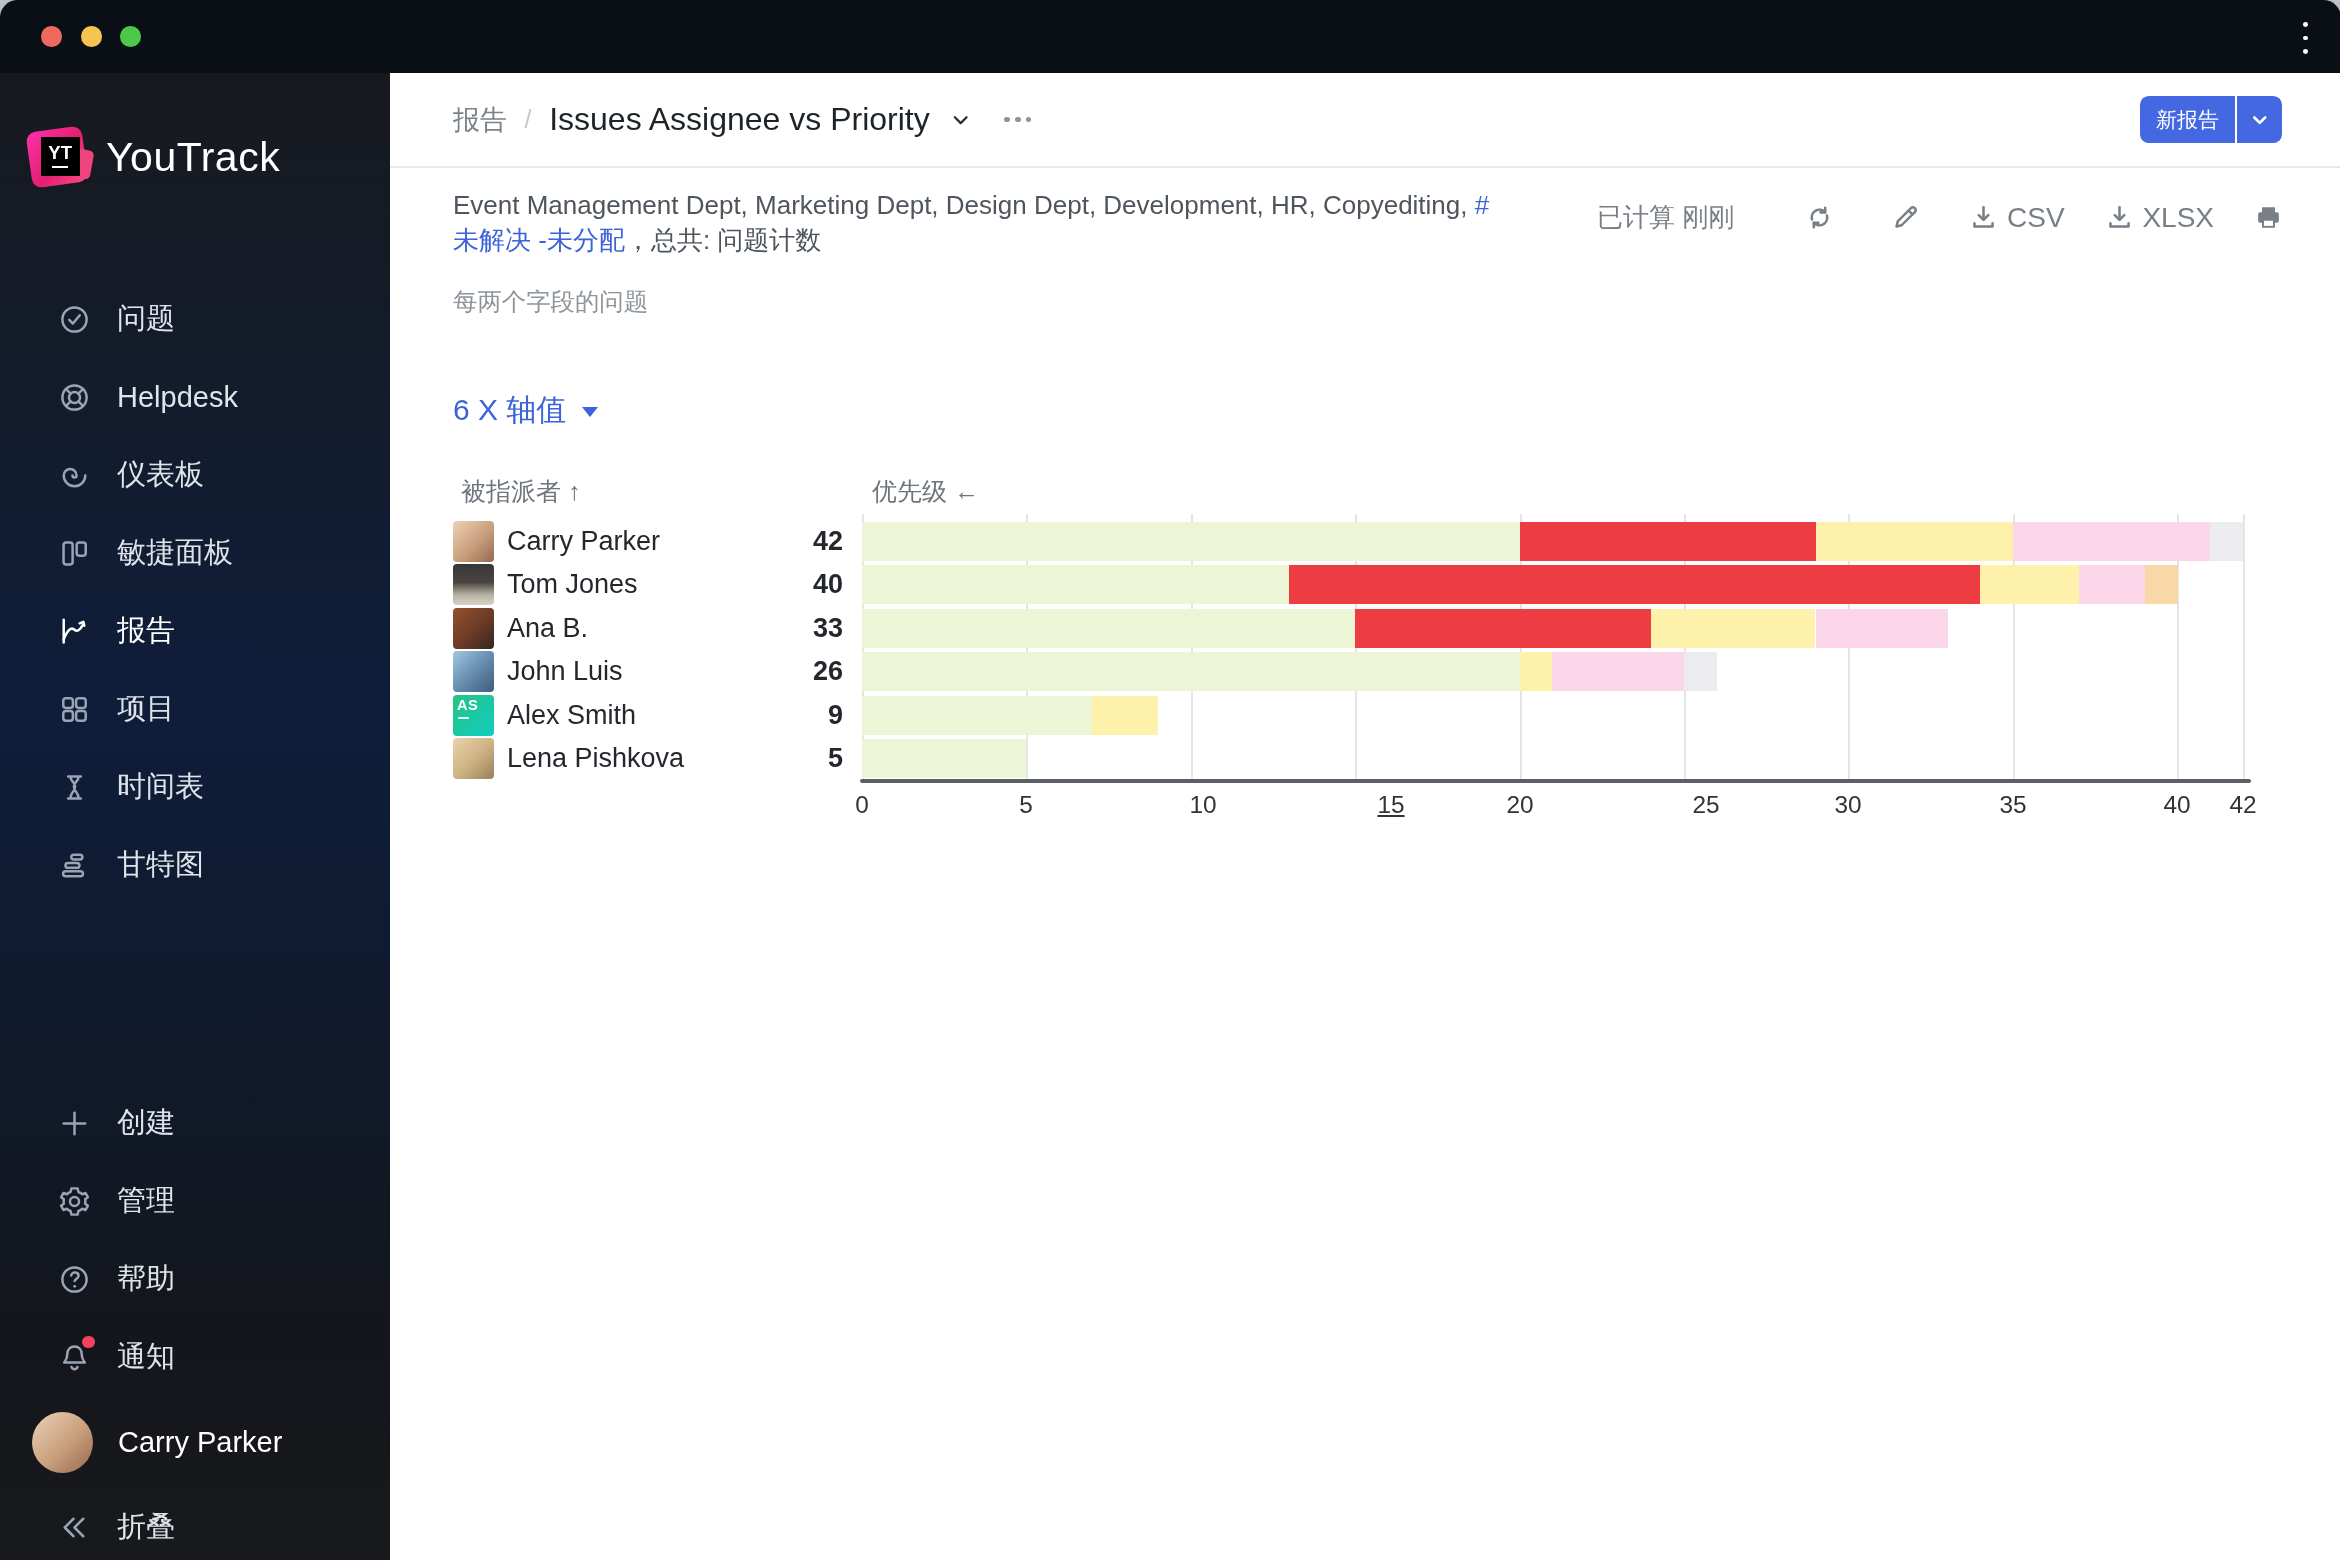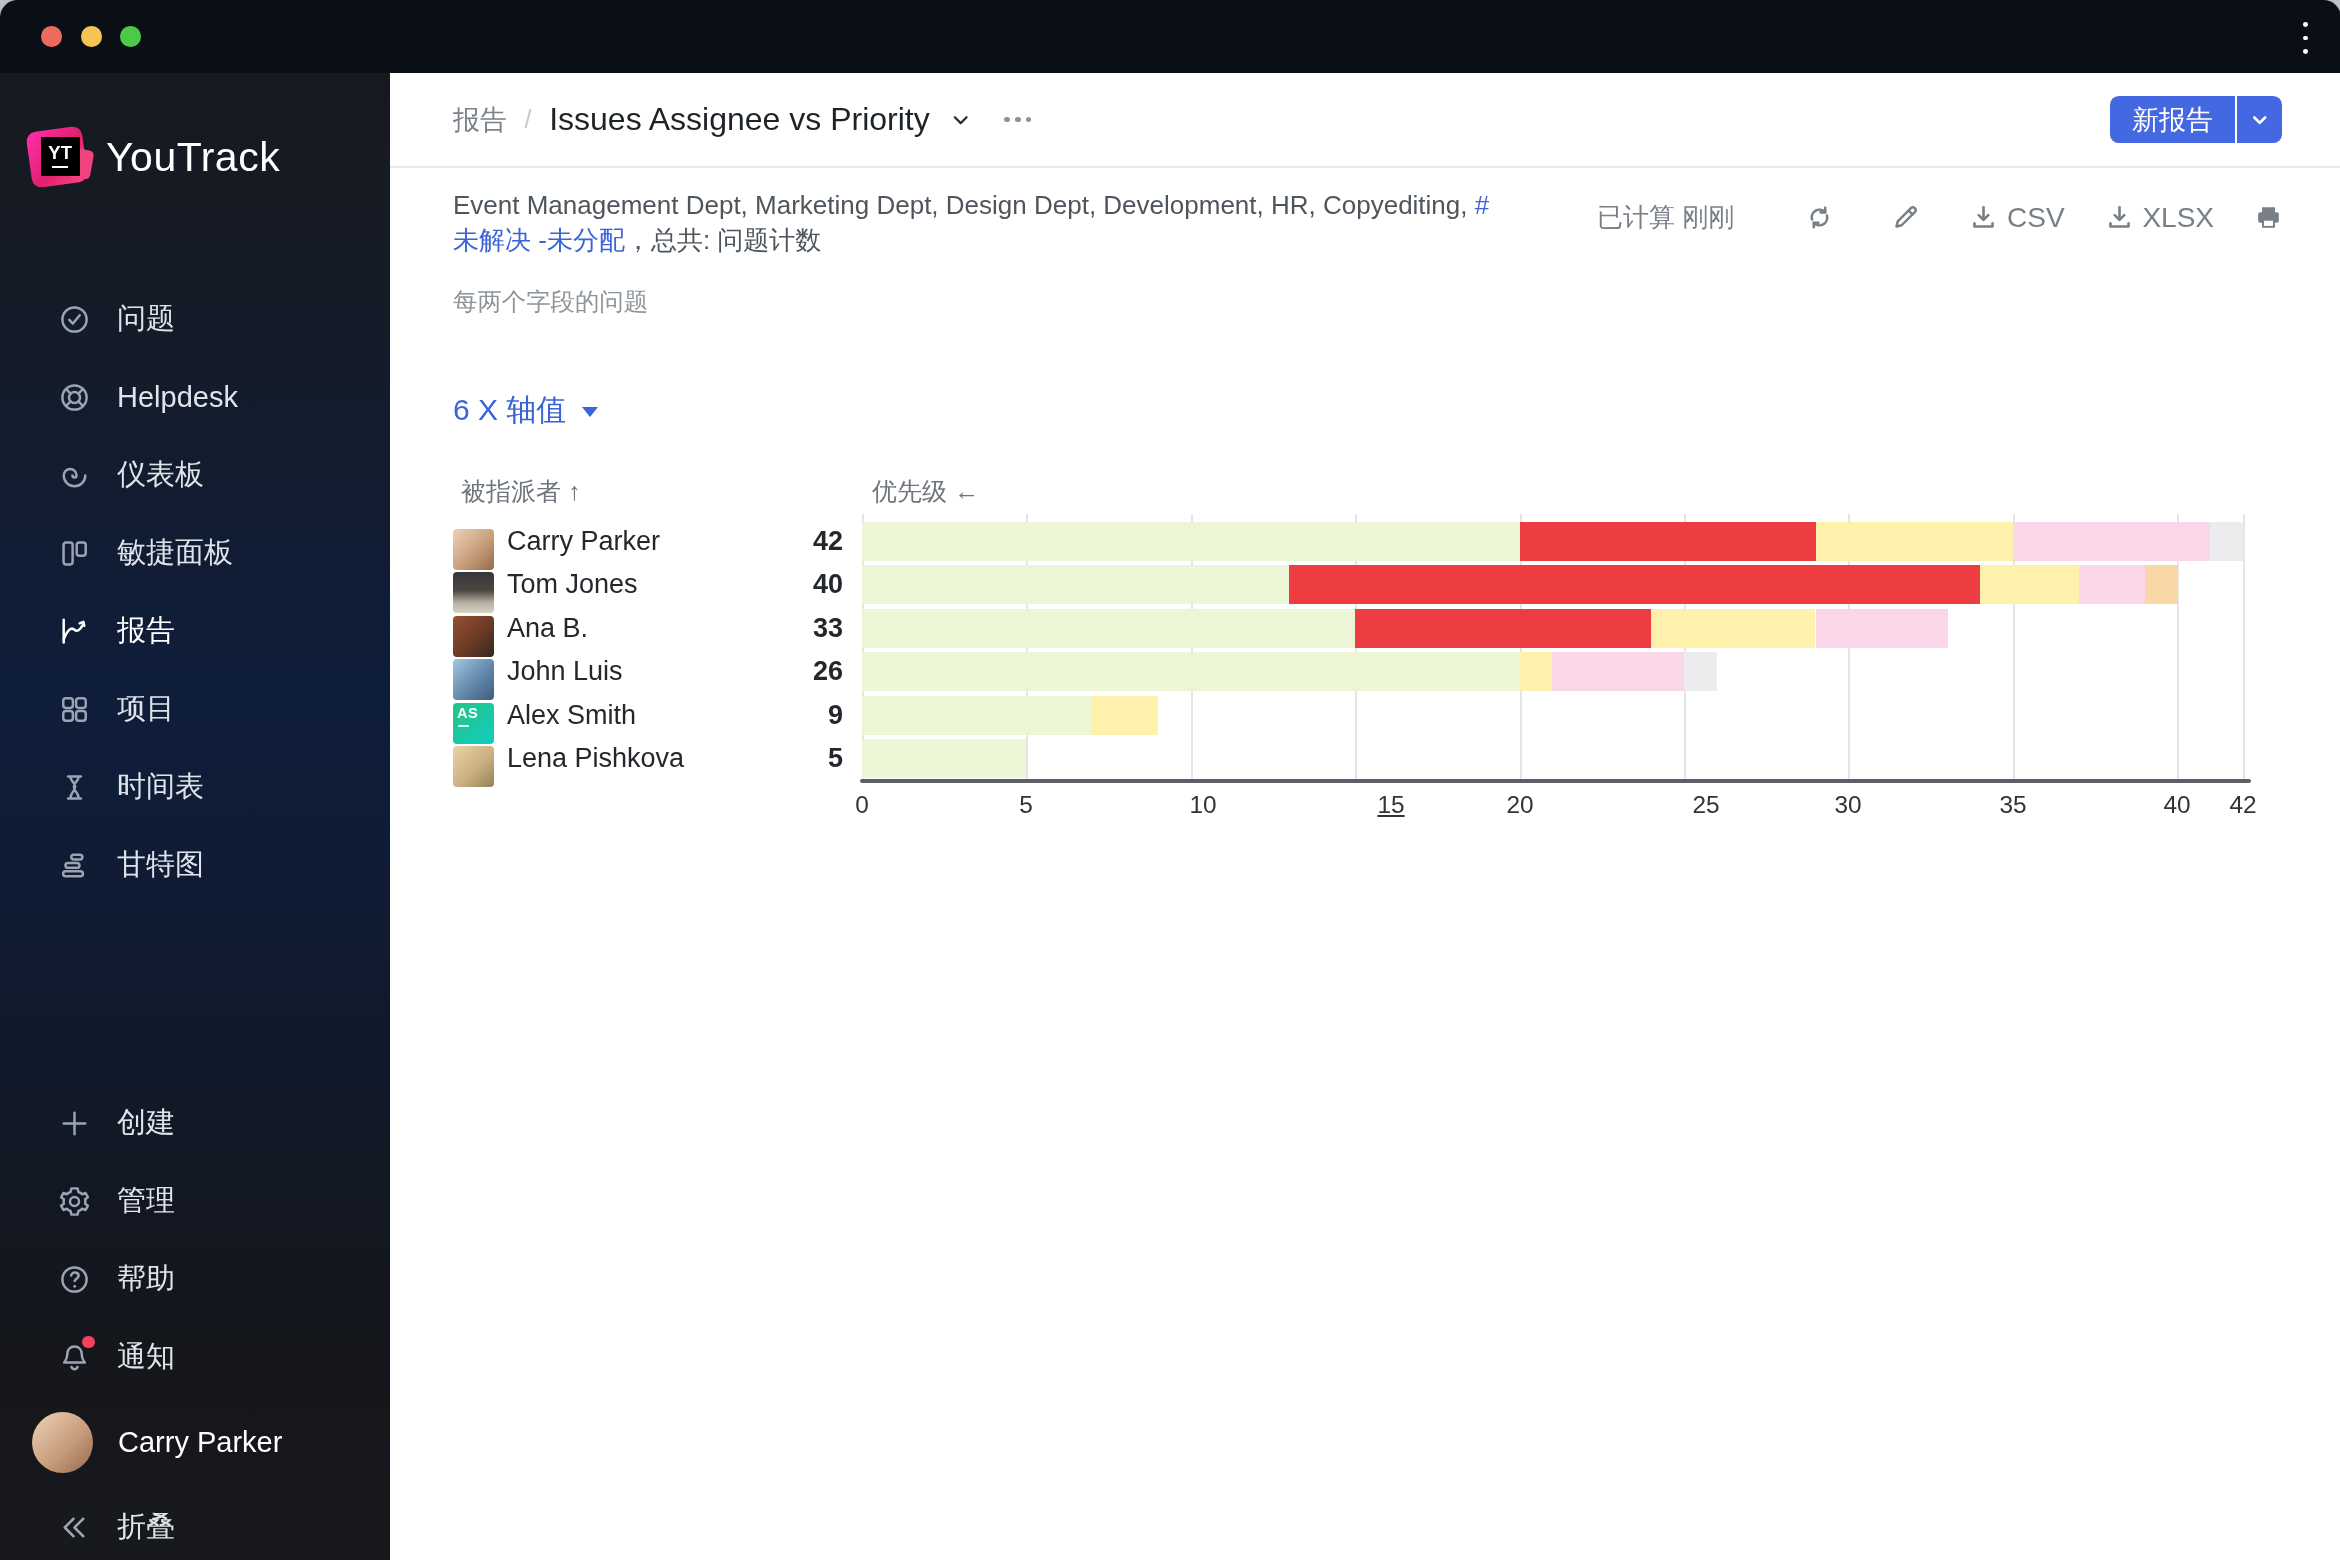--- a/index.html
+++ b/index.html
@@ -47,22 +47,22 @@
   .main{position:absolute;left:390px;top:73px;right:0;bottom:0;background:#ffffff;}
   .main-header{position:absolute;left:0;top:0;right:0;height:93px;border-bottom:2px solid #e7e9eb;}
   .breadcrumb{position:absolute;left:63px;top:0;height:93px;display:flex;align-items:center;gap:17.6px;}
   .bc-root{font-size:27px;color:#7b8289;cursor:pointer;}
   .bc-sep{font-size:25px;color:#c3c8cd;}
   .bc-title{font-size:32px;color:#1e2327;}
   .bc-chevron{color:#2b3135;margin-left:2px;cursor:pointer;display:flex;}
   .bc-more{display:flex;gap:4.9px;margin-left:13.7px;cursor:pointer;}
   .bc-more i{width:5.9px;height:5.9px;border-radius:50%;background:#8d9399;}
   .new-report{position:absolute;right:59px;top:23.4px;height:47px;display:flex;cursor:pointer;}
-  .nr-main{background:var(--accent);color:#fff;font-size:27px;display:flex;align-items:center;
-           padding:0 22px;border-radius:8.8px 0 0 8.8px;}
+  .nr-main{background:var(--accent);color:#fff;font-size:21px;display:flex;align-items:center;
+           padding:0 16px;border-radius:8.8px 0 0 8.8px;}
   .nr-arrow{background:var(--accent);width:45px;margin-left:2px;border-radius:0 8.8px 8.8px 0;
             display:flex;align-items:center;justify-content:center;color:#fff;}
   
   .filters{position:absolute;left:63px;top:115px;width:1053px;font-size:26px;line-height:35px;color:#4e555c;}
   .filters a{color:var(--link);text-decoration:none;cursor:pointer;}
   .subline{position:absolute;left:63px;top:213px;font-size:24.4px;color:#8d949a;}
   .toolbar{position:absolute;top:127px;right:57px;display:flex;align-items:center;color:#787f86;}
   .toolbar .tb-ic{width:31px;height:31px;display:flex;cursor:pointer;}
   .toolbar .tb-ic svg{width:31px;height:31px;}
   .calc-label{font-size:26px;margin-right:70px;}
@@ -75,21 +75,21 @@
                  border-top:10.7px solid var(--link);margin-top:3.9px;}
   
   .chart{position:absolute;left:63px;top:402px;width:1824px;}
   .col-headers{position:relative;height:45px;font-size:25px;color:#6e757c;}
   .col-left{position:absolute;left:8px;top:0;}
   .col-right{position:absolute;left:419px;top:0;}
   .plot{position:relative;height:261px;}
   .grid{position:absolute;top:-5.9px;height:267px;width:2px;background:#e3e5e7;}
   .rows{position:absolute;inset:0;}
   .crow{position:absolute;left:0;height:43px;width:100%;}
-  .avatar{position:absolute;left:0;top:1px;width:41px;height:41px;border-radius:3.9px;overflow:hidden;margin-top:8px;}
+  .avatar{position:absolute;left:0;top:1px;width:41px;height:41px;border-radius:3.9px;overflow:hidden;}
   .avatar .initials{position:absolute;left:3.9px;top:2px;color:#fff;font-size:14.6px;font-weight:bold;letter-spacing:0.5px;}
   .avatar .dash{position:absolute;left:4.9px;top:21.5px;width:10.7px;height:2.9px;background:#eafff9;border-radius:2px;}
   .av-carry{background:linear-gradient(135deg,#ecd2b8,#c99f7c 55%,#96684e);}
   .av-tom{background:linear-gradient(180deg,#36363a 0%,#4a453f 45%,#b7b1a4 75%,#d8d2c4 100%);}
   .av-ana{background:linear-gradient(135deg,#96512f,#6b3a26 55%,#33271f);}
   .av-john{background:linear-gradient(135deg,#a3c8e2,#6288ab 55%,#3f5d7d);}
   .av-alex{background:linear-gradient(135deg,#25c383,#11cdc2);}
   .av-lena{background:linear-gradient(135deg,#e8d4ab,#cdb081 55%,#94805a);}
   .cname{position:absolute;left:54px;top:5.9px;font-size:27px;color:#24282c;}
   .cval{position:absolute;left:283px;top:5.9px;width:107px;text-align:right;font-size:27px;font-weight:bold;color:#24282c;}

